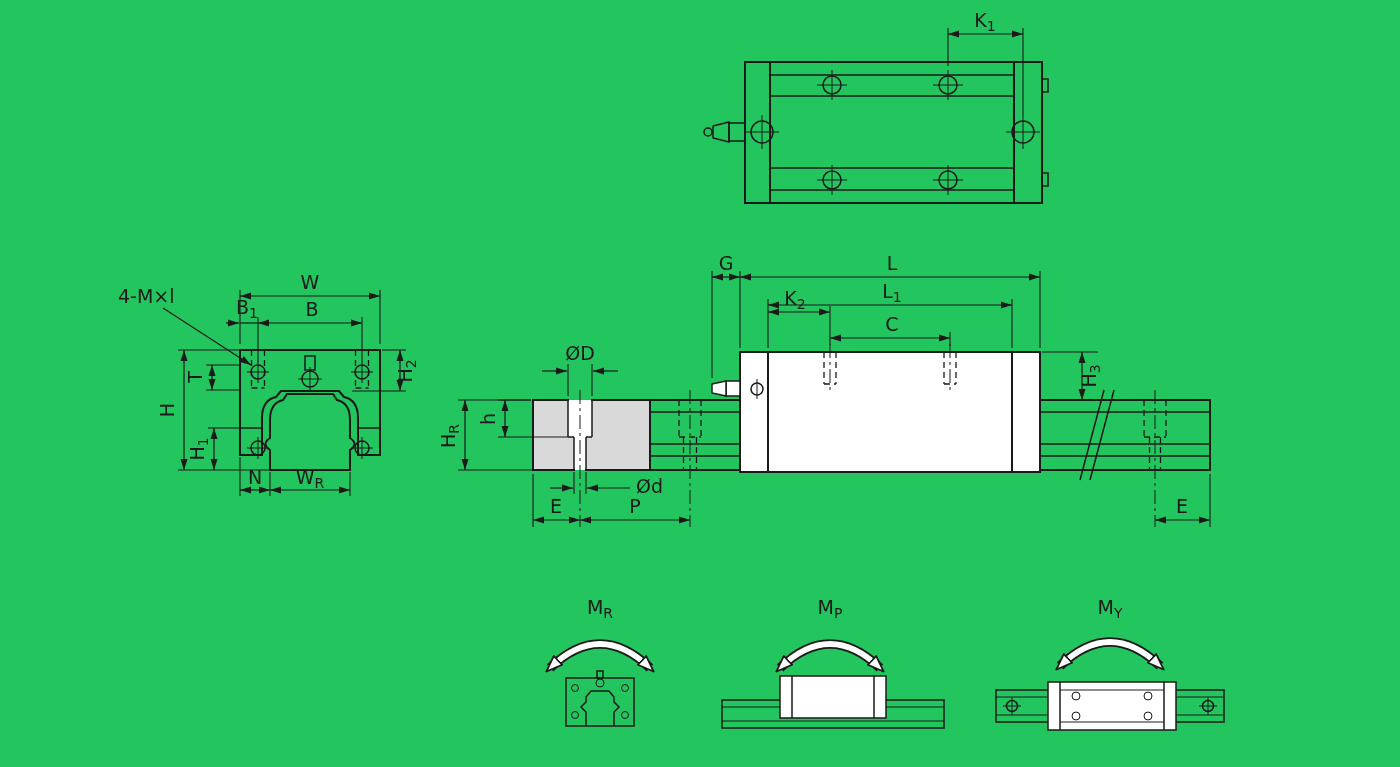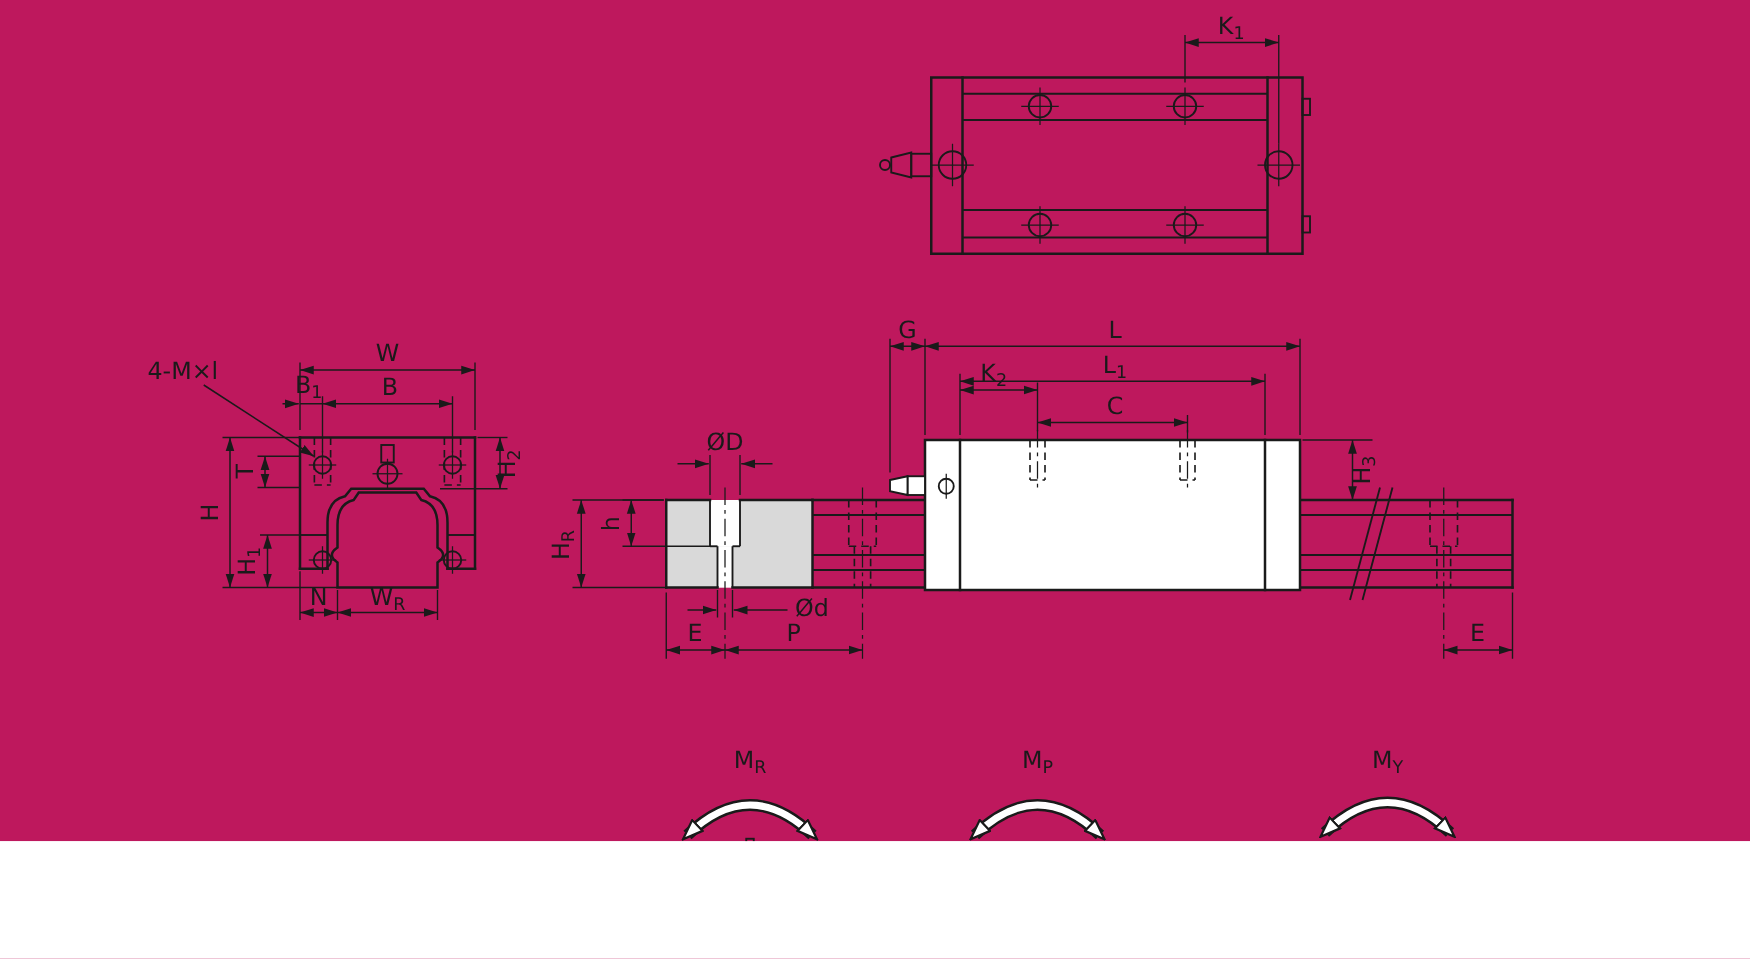--- a/index.html
+++ b/index.html
@@ -1,16 +1,16 @@
 <!DOCTYPE html>
 <html><head>
 <meta charset="utf-8">
 <style>
   html,body{margin:0;padding:0;background:#ffffff;}
-  .stage{width:1400px;height:673px;position:relative;background:#be185d;overflow:hidden;}
+  .stage{width:1400px;height:767px;position:relative;background:#22c55e;overflow:hidden;}
   svg{display:block;}
   .ln{stroke:#1a1a1a;stroke-width:2;fill:none;stroke-linecap:square;}
   .ln15{stroke:#1a1a1a;stroke-width:1.5;fill:none;}
   .wfill{fill:#ffffff;stroke:#1a1a1a;stroke-width:2;}
   .gfill{fill:#d9d9d9;stroke:none;}
   .ext{stroke:#1a1a1a;stroke-width:1.1;fill:none;}
   .dimln{stroke:#1a1a1a;stroke-width:1.2;fill:none;}
   .dash{stroke:#1a1a1a;stroke-width:1.3;fill:none;stroke-dasharray:6 4;}
   .cl{stroke:#1a1a1a;stroke-width:1;fill:none;stroke-dasharray:14 4 3 4;}
   .cross{stroke:#1a1a1a;stroke-width:1;fill:none;}

